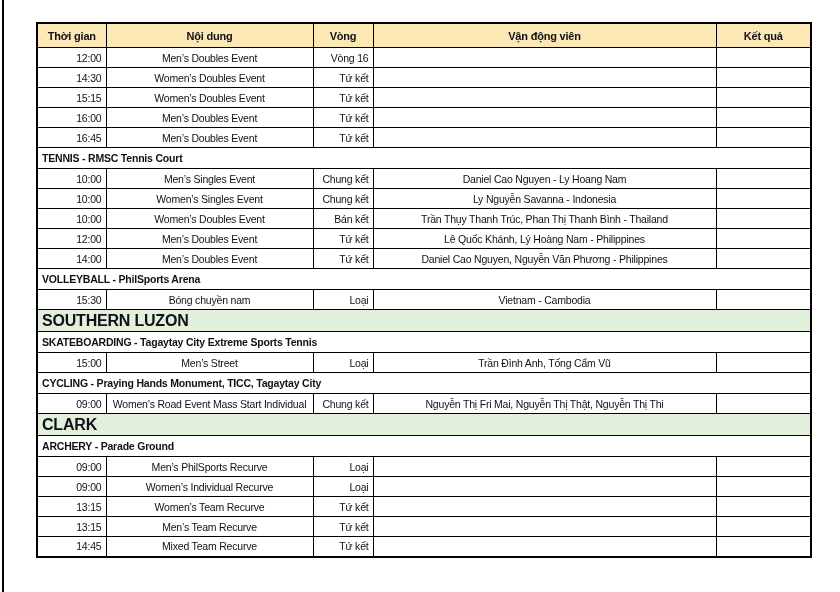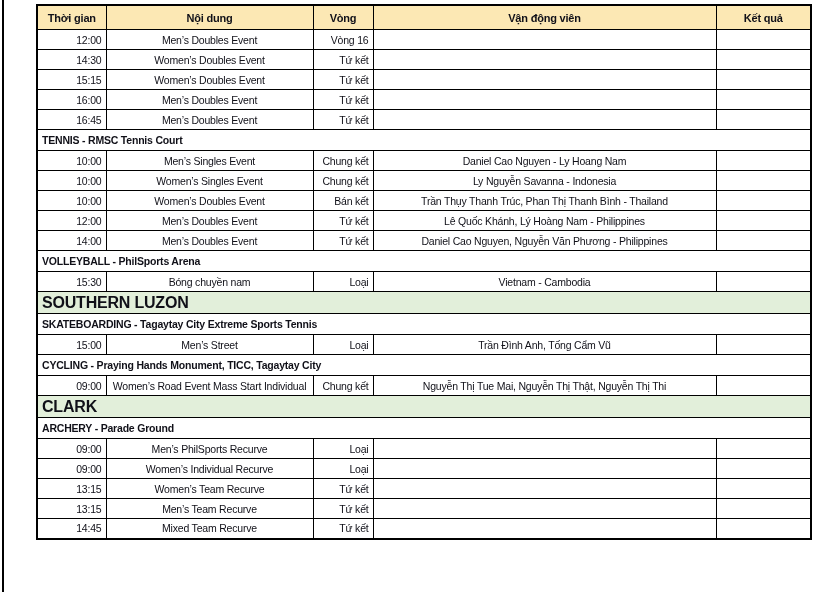--- a/index.html
+++ b/index.html
@@ -5,21 +5,21 @@
   html,body{margin:0;padding:0;}
   body{
     width:840px;height:592px;position:relative;background:#ffffff;
     font-family:"Liberation Sans","DejaVu Sans",sans-serif;
     overflow:hidden;
   }
   .page-edge-line{
     position:absolute;left:2px;top:0;width:2px;height:592px;background:#000;
   }
   table.schedule{
-    position:absolute;left:36px;top:4px;
+    position:absolute;left:36px;top:22px;
     border-collapse:collapse;table-layout:fixed;
     border:2px solid #000;
   }
   table.schedule th,table.schedule td{
     border:1px solid #000;
     padding:0 4px;
     overflow:hidden;white-space:nowrap;
     letter-spacing:-0.2px;
   }
   table.schedule th{
@@ -163,21 +163,21 @@
         <td class="col-athletes">Trần Đình Anh, Tống Cẩm Vũ</td>
         <td class="col-result"></td>
       </tr>
       <tr class="section-row">
         <td colspan="5">CYCLING - Praying Hands Monument, TICC, Tagaytay City</td>
       </tr>
       <tr class="data-row">
         <td class="col-time">09:00</td>
         <td class="col-event">Women’s Road Event Mass Start Individual</td>
         <td class="col-round">Chung kết</td>
-        <td class="col-athletes">Nguyễn Thị Tue Mai, Nguyễn Thị Thật, Nguyễn Thị Thi</td>
+        <td class="col-athletes">Nguyễn Thị Fri Mai, Nguyễn Thị Thật, Nguyễn Thị Thi</td>
         <td class="col-result"></td>
       </tr>
       <tr class="region-row">
         <td colspan="5">CLARK</td>
       </tr>
       <tr class="section-row">
         <td colspan="5">ARCHERY - Parade Ground</td>
       </tr>
       <tr class="data-row">
         <td class="col-time">09:00</td>

